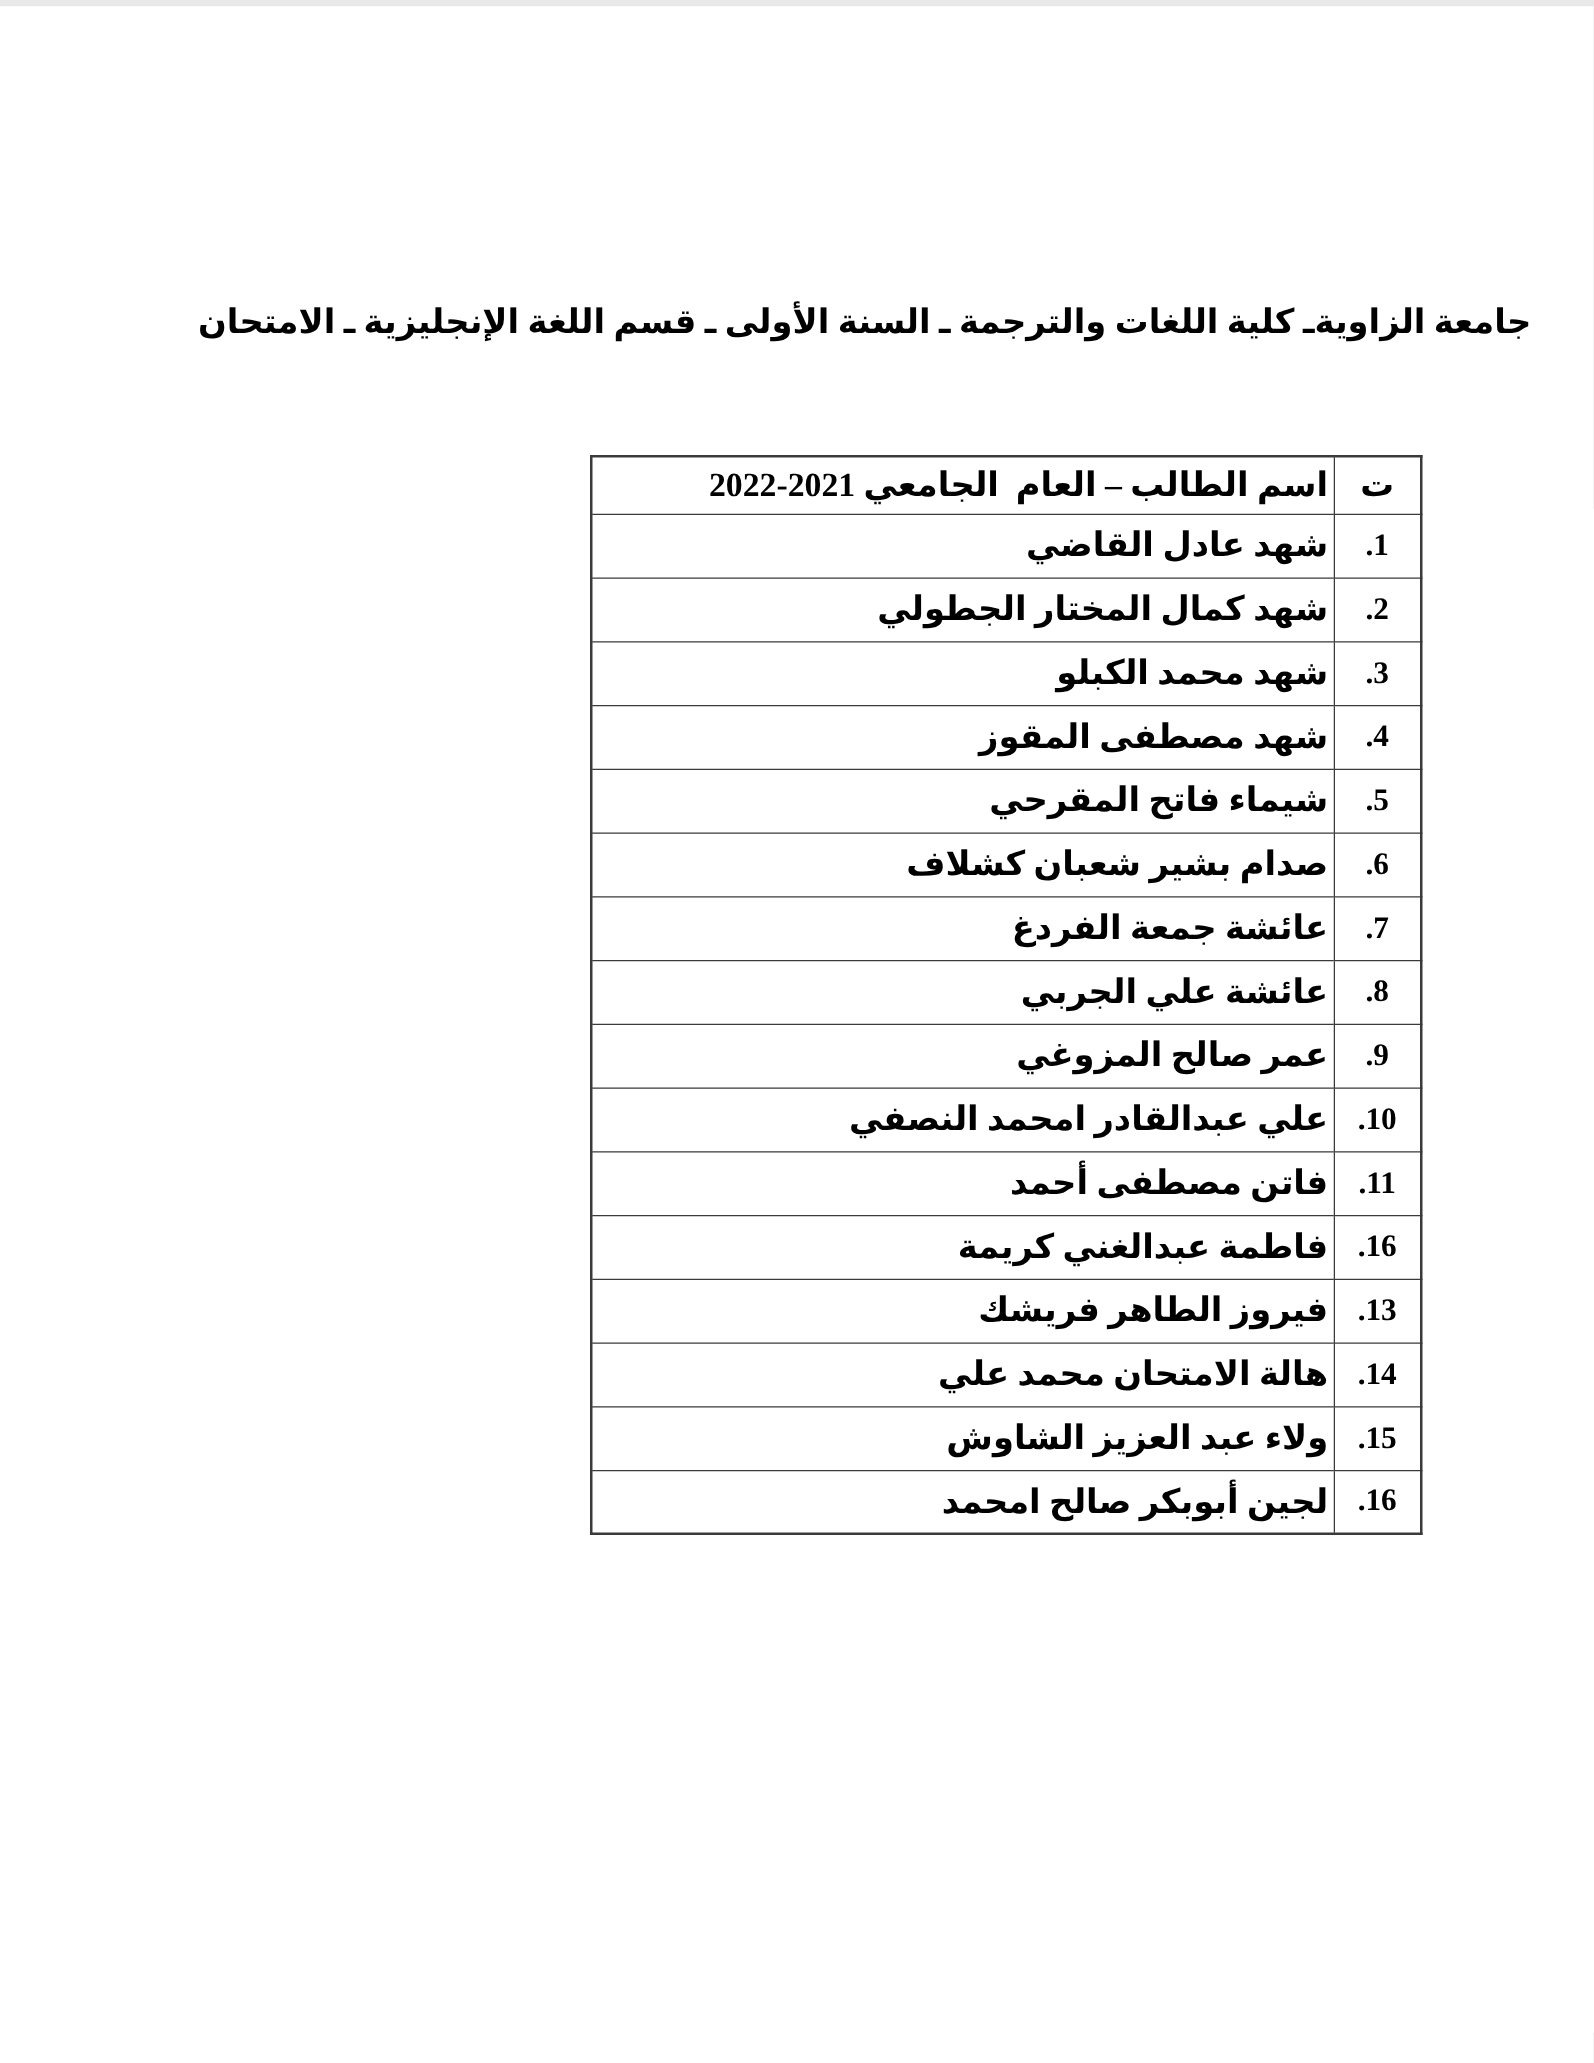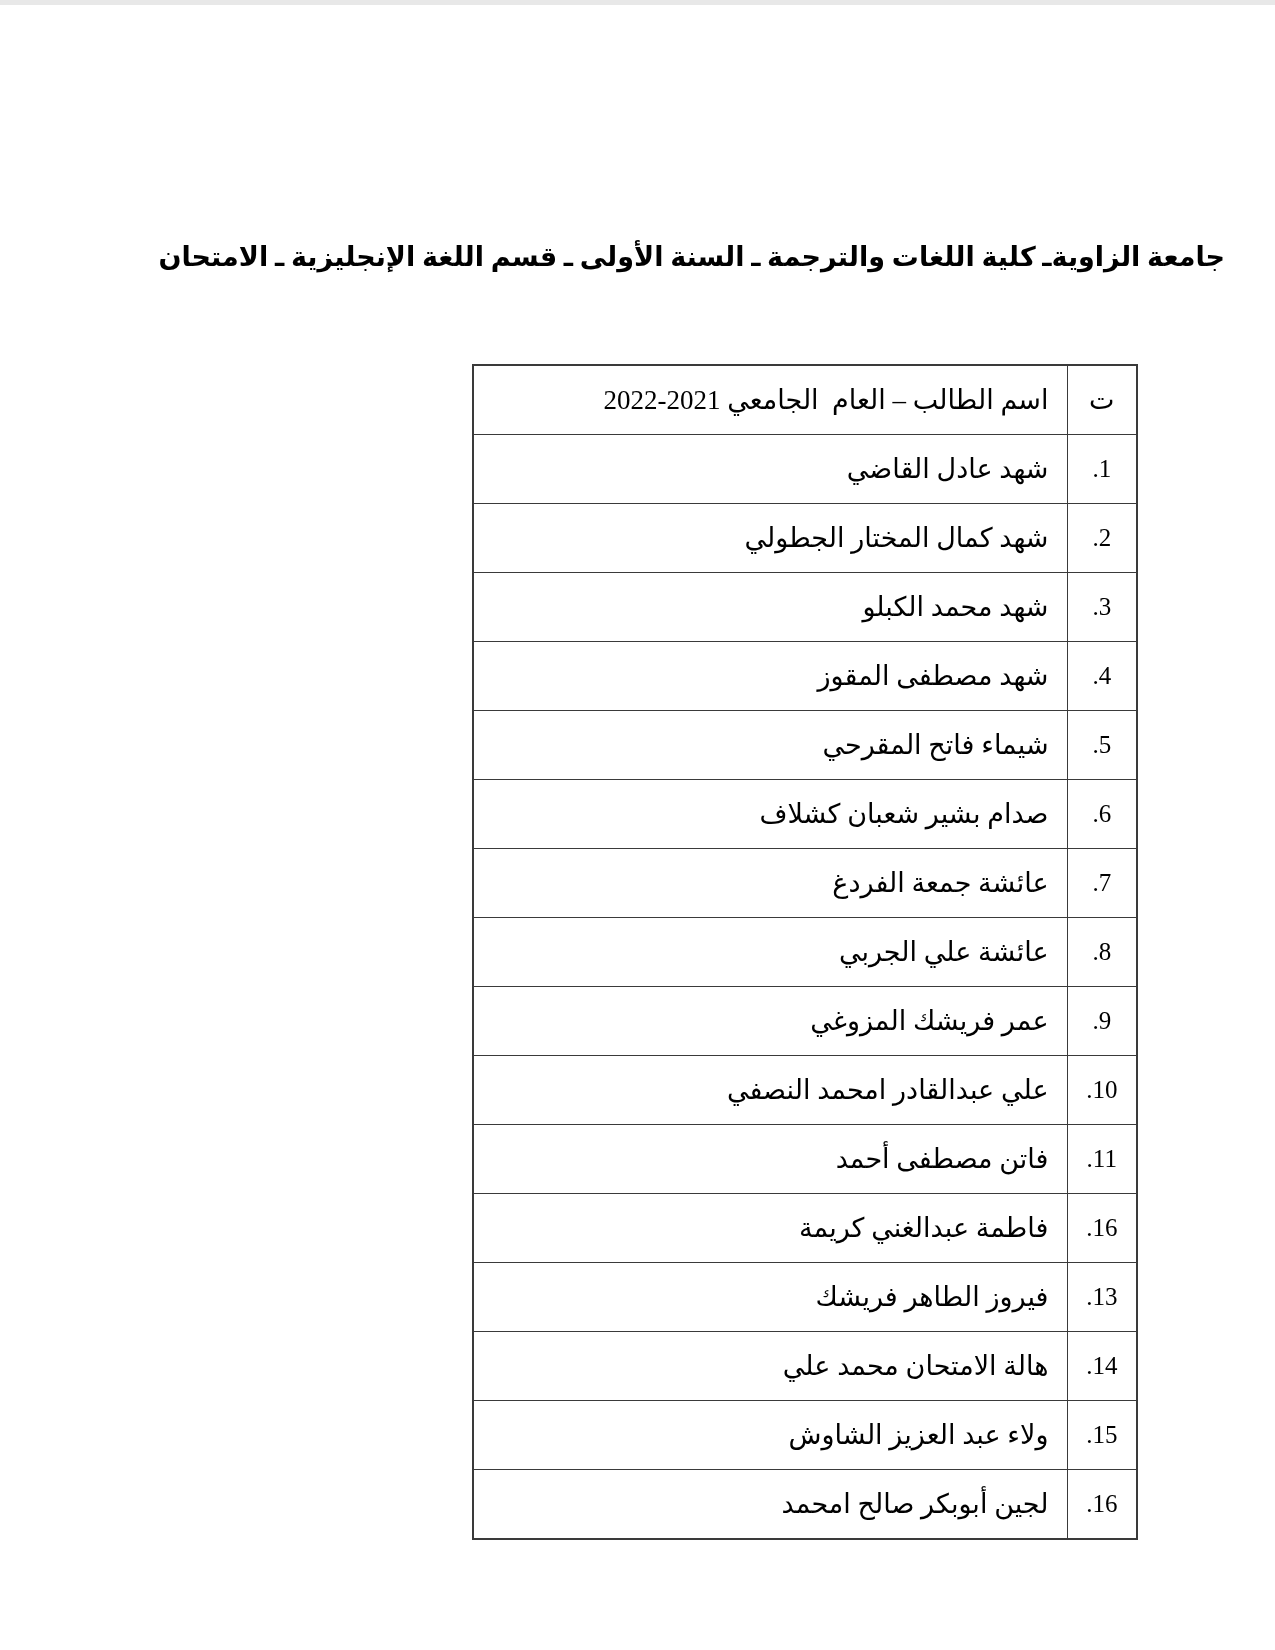--- a/index.html
+++ b/index.html
@@ -34,23 +34,23 @@
     position: absolute;
     top: 359px;
     left: 472px;
     width: 664px;
     direction: rtl;
     border-collapse: collapse;
     table-layout: fixed;
   }
   table.students td, table.students th {
     border: 1px solid #3a3a3a;
-    font-weight: normal;
+    font-weight: bold;
     vertical-align: middle;
-    padding: 18px;
+    padding: 4px;
     overflow: hidden;
   }
   table.students {
     border: 2px solid #3a3a3a;
   }
   col.c-num  { width: 70px; }
   col.c-name { width: 594px; }
   tr.head-row    { height: 46px; }
   tr.student-row { height: 51px; }
   .cell-num {
@@ -120,21 +120,21 @@
         <tr class="student-row">
     <td class="cell-num num">7.</td>
     <td class="cell-name name">عائشة جمعة الفردغ</td>
   </tr>
         <tr class="student-row">
     <td class="cell-num num">8.</td>
     <td class="cell-name name">عائشة علي الجربي</td>
   </tr>
         <tr class="student-row">
     <td class="cell-num num">9.</td>
-    <td class="cell-name name">عمر فريشك المزوغي</td>
+    <td class="cell-name name">عمر صالح المزوغي</td>
   </tr>
         <tr class="student-row">
     <td class="cell-num num">10.</td>
     <td class="cell-name name">علي عبدالقادر امحمد النصفي</td>
   </tr>
         <tr class="student-row">
     <td class="cell-num num">11.</td>
     <td class="cell-name name">فاتن مصطفى أحمد</td>
   </tr>
         <tr class="student-row">

